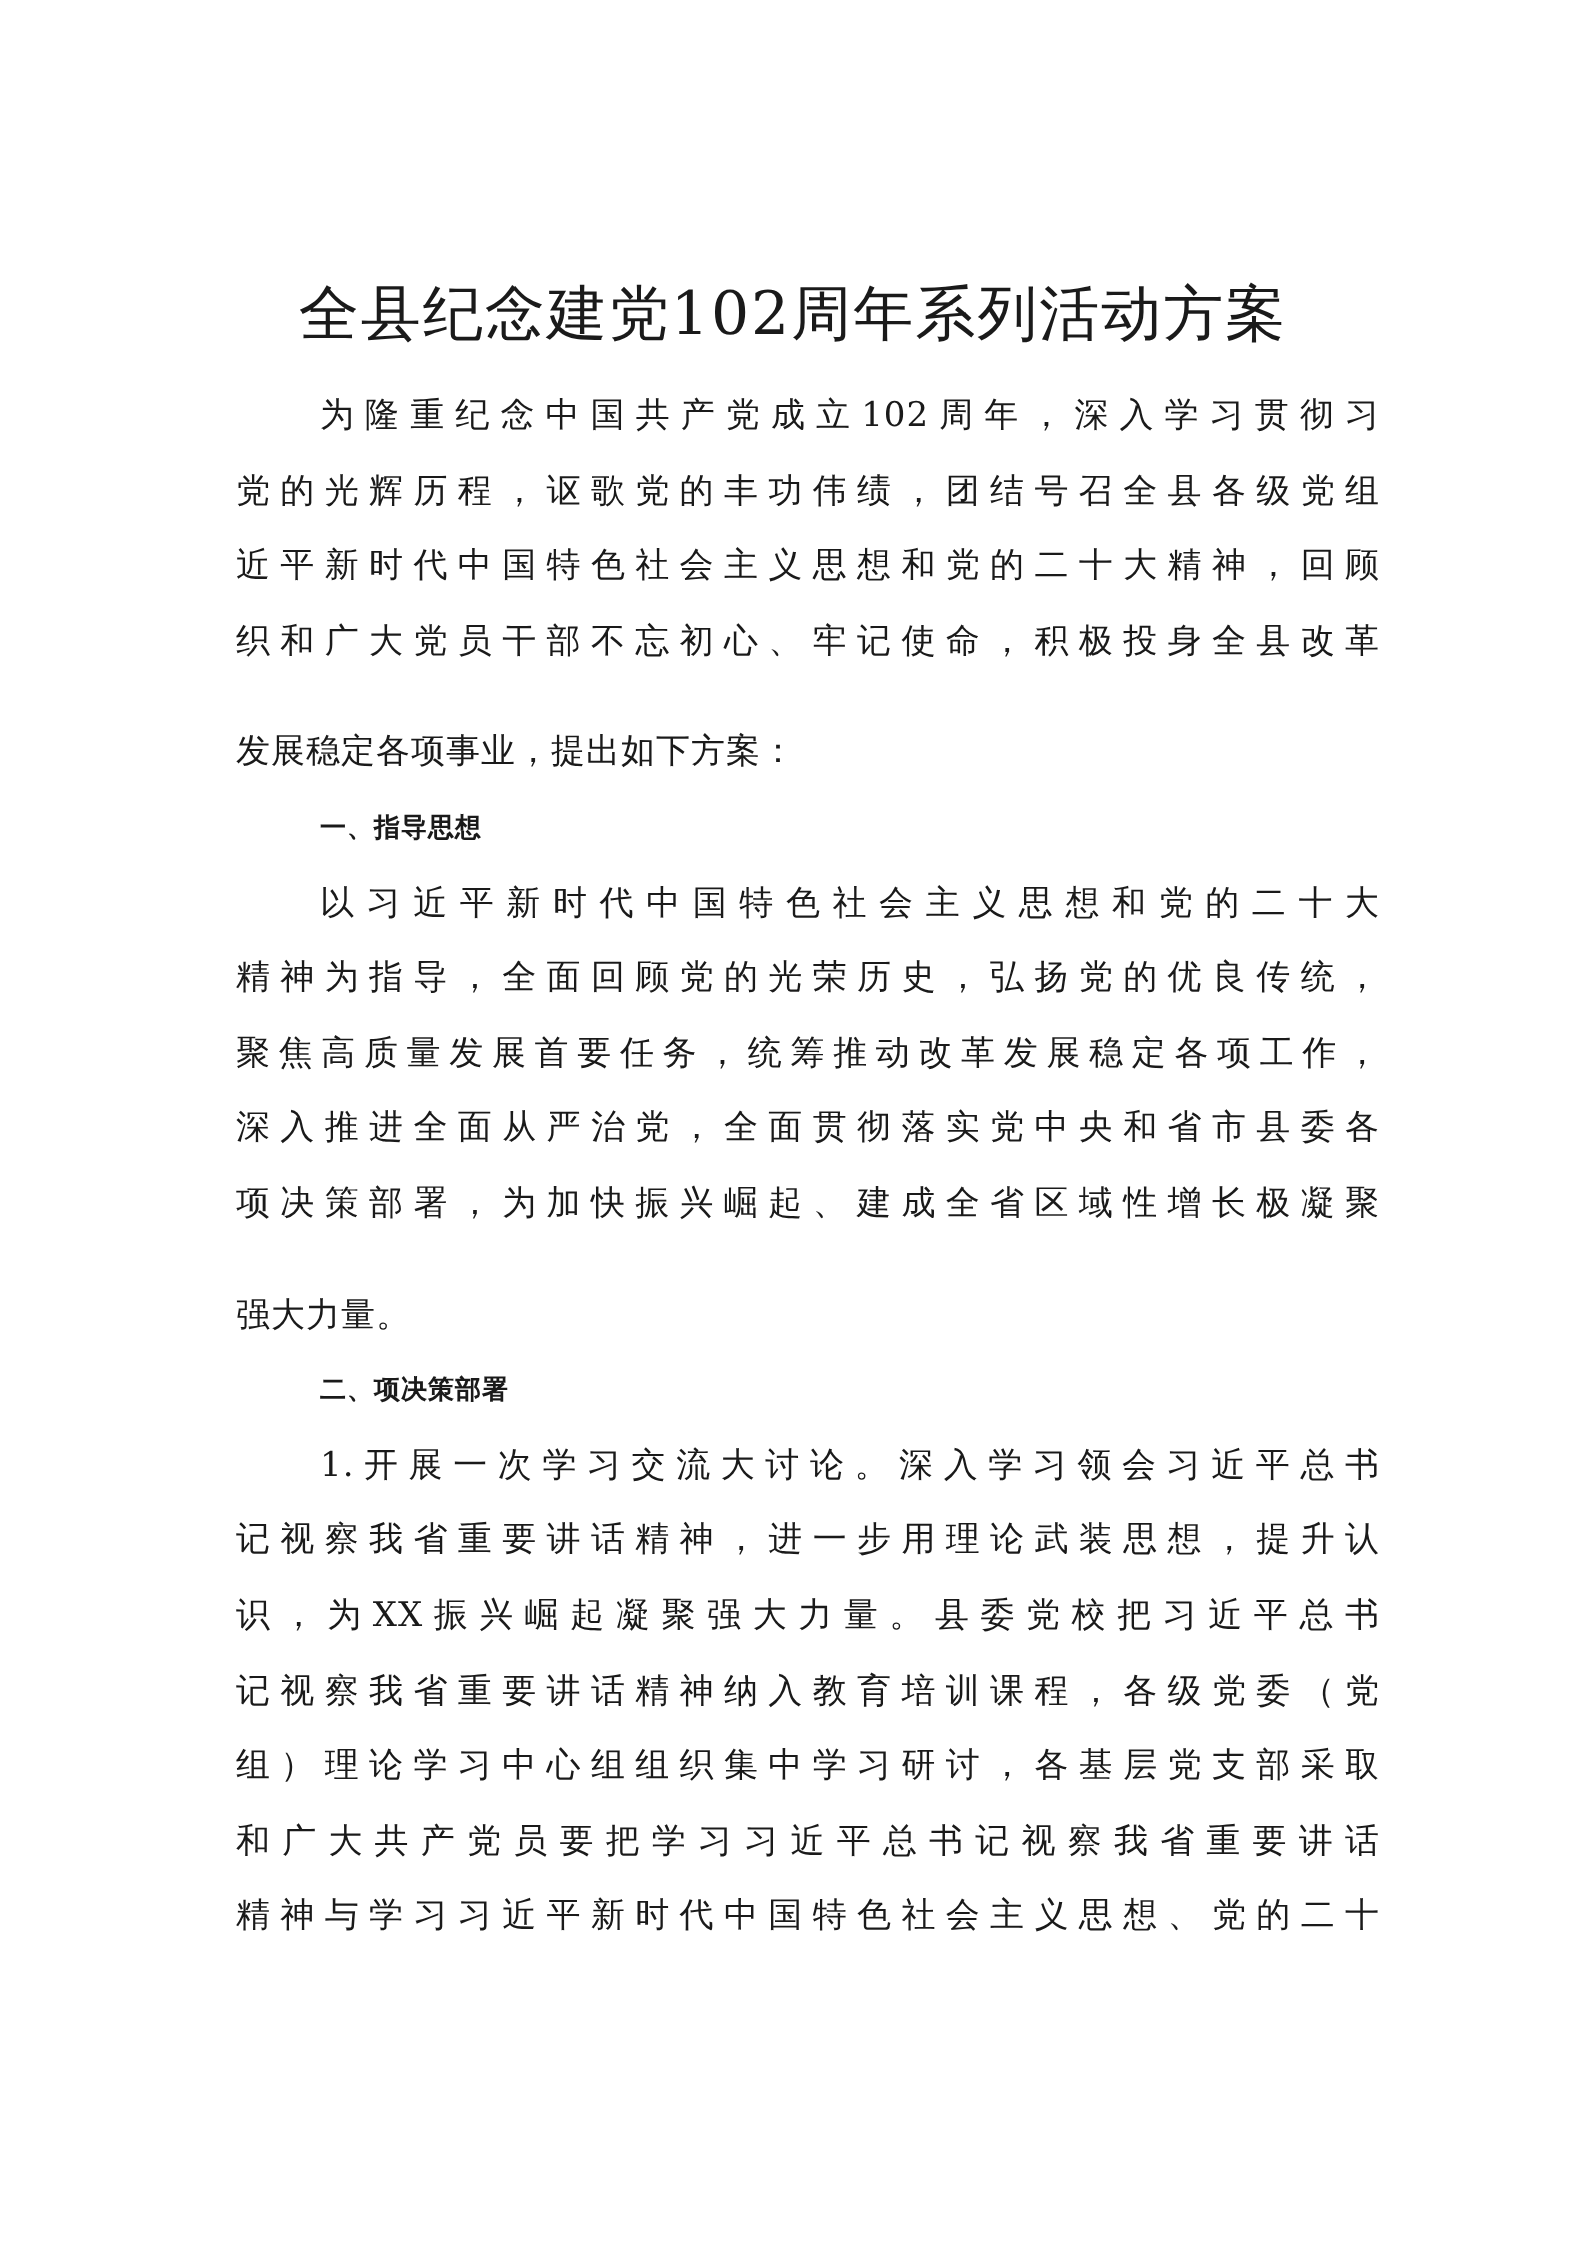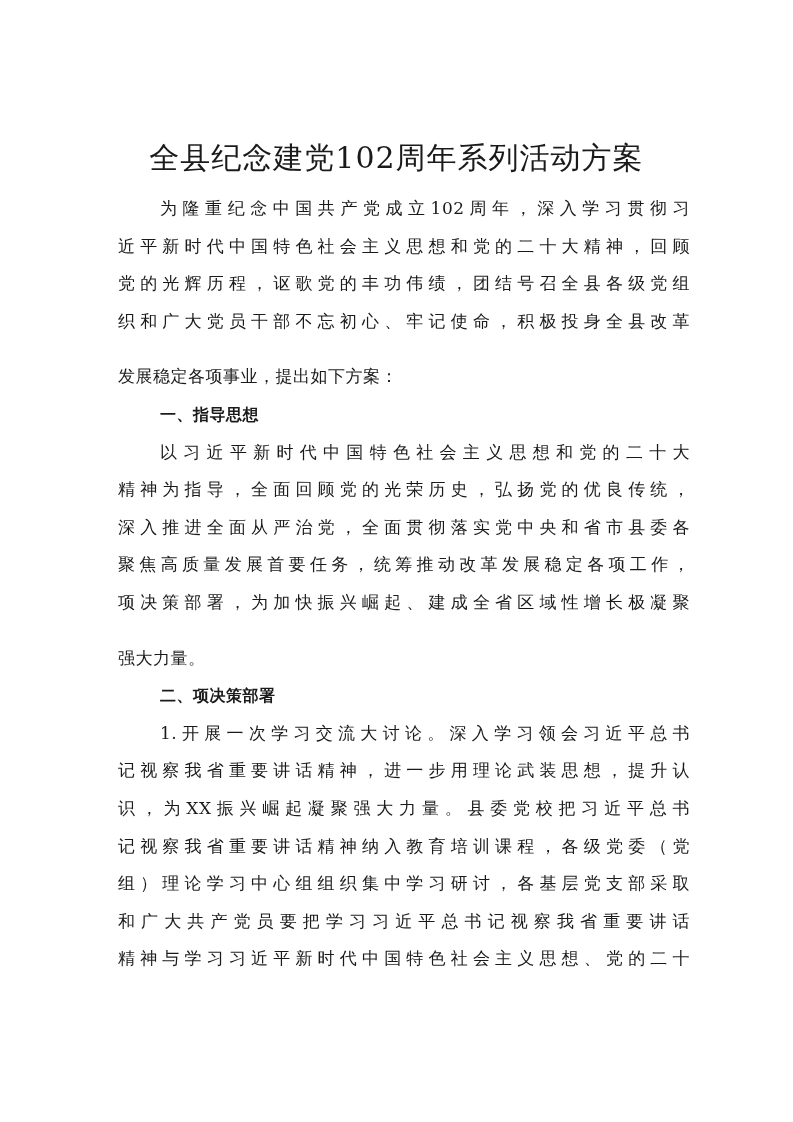--- a/index.html
+++ b/index.html
@@ -7,44 +7,44 @@
       font-family: "DejaVu Serif", "Liberation Serif", serif; color: #1a1a1a; }
     .page { position: absolute; left: 0; top: 0; width: 793px; height: 1082px; background: #fff; }
     .title { position: absolute; left: 0; width: 793px; top: 136px; text-align: center;
       font-size: 30px; letter-spacing: 1px; line-height: 44px; font-weight: normal; }
     .body { position: absolute; left: 118px; top: 190px; width: 572px; }
     .line { height: 37.6px; line-height: 37.6px; font-size: 17px; white-space: nowrap;
       text-align: justify; text-align-last: justify; letter-spacing: 0.5px; }
     .line.last { text-align-last: left; margin-top: 18px; }
     .indent { padding-left: 42px; }
     .heading { font-family: "DejaVu Sans", "Liberation Sans", sans-serif; font-weight: bold;
-      text-align-last: left; font-size: 16px; }
+      text-align-last: left; font-size: 13px; }
     .bold { font-weight: normal; }
   </style>
 </head>
 <body>
 
 <div class="page">
   <div class="title">全县纪念建党102周年系列活动方案</div>
 
   <div class="body">
     <div>
       <div class="line indent">为隆重纪念中国共产党成立102周年，深入学习贯彻习</div>
+      <div class="line">党的光辉历程，讴歌党的丰功伟绩，团结号召全县各级党组</div>
       <div class="line">近平新时代中国特色社会主义思想和党的二十大精神，回顾</div>
-      <div class="line">党的光辉历程，讴歌党的丰功伟绩，团结号召全县各级党组</div>
       <div class="line">织和广大党员干部不忘初心、牢记使命，积极投身全县改革</div>
       <div class="line last">发展稳定各项事业，提出如下方案：</div>
     </div>
 
     <div class="line indent heading">一、指导思想</div>
     <div>
       <div class="line indent">以习近平新时代中国特色社会主义思想和党的二十大</div>
       <div class="line">精神为指导，全面回顾党的光荣历史，弘扬党的优良传统，</div>
+      <div class="line">聚焦高质量发展首要任务，统筹推动改革发展稳定各项工作，</div>
       <div class="line">深入推进全面从严治党，全面贯彻落实党中央和省市县委各</div>
-      <div class="line">聚焦高质量发展首要任务，统筹推动改革发展稳定各项工作，</div>
       <div class="line">项决策部署，为加快振兴崛起、建成全省区域性增长极凝聚</div>
       <div class="line last">强大力量。</div>
     </div>
 
     <div class="line indent heading">二、项决策部署</div>
     <div>
       <div class="line indent"><span class="bold">1.开展一次学习交流大讨论。</span><span>深入学习领会习近平总书</span></div>
       <div class="line">记视察我省重要讲话精神，进一步用理论武装思想，提升认</div>
       <div class="line">识，为XX振兴崛起凝聚强大力量。县委党校把习近平总书</div>
       <div class="line">记视察我省重要讲话精神纳入教育培训课程，各级党委（党</div>

